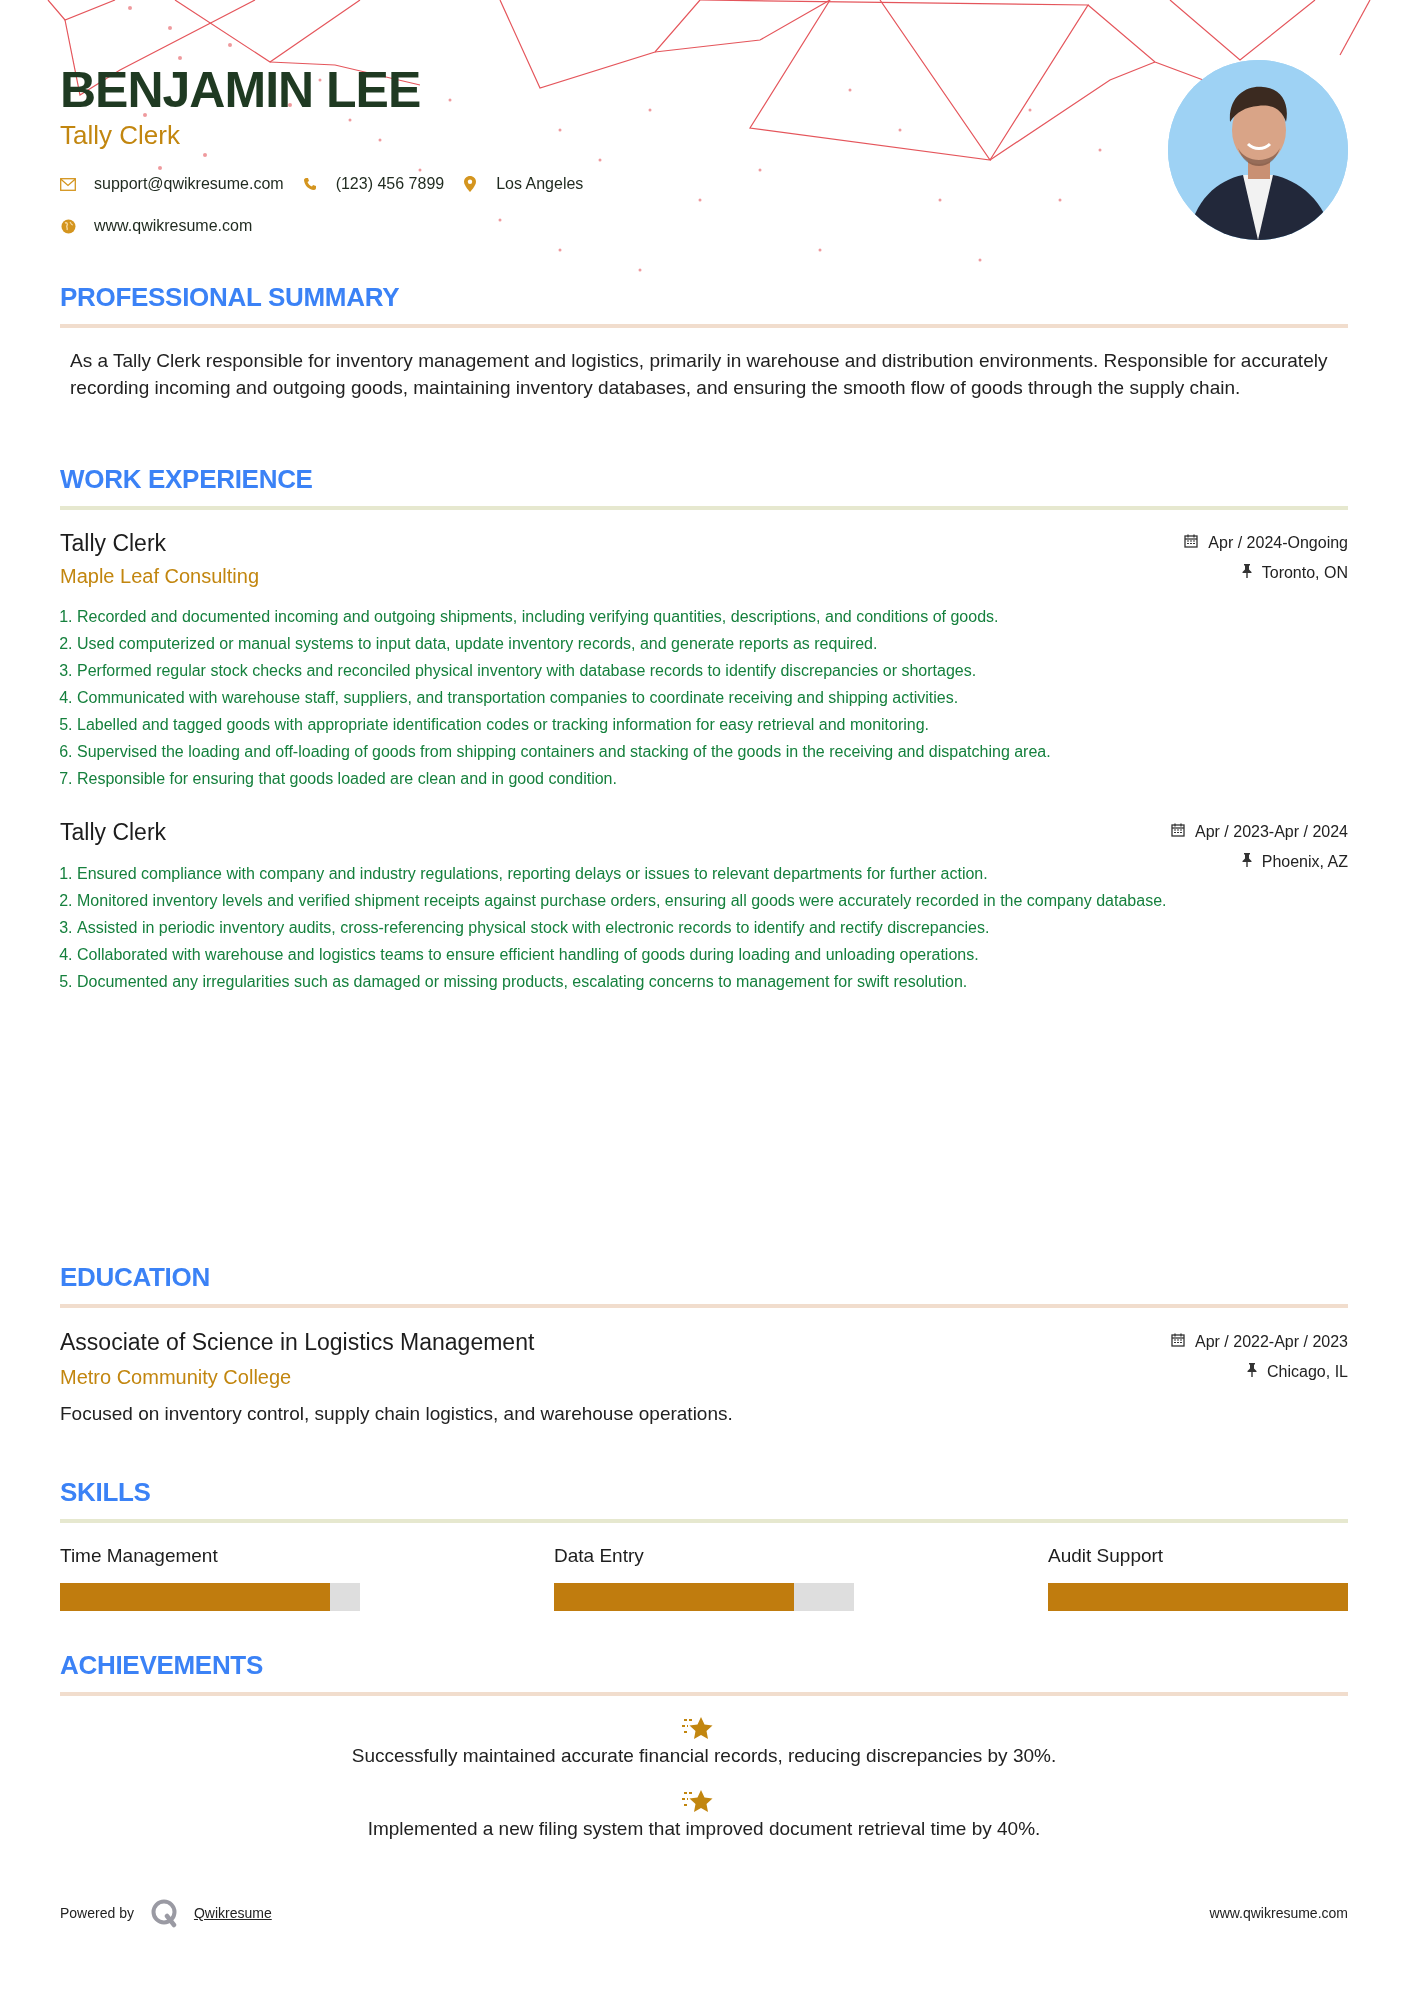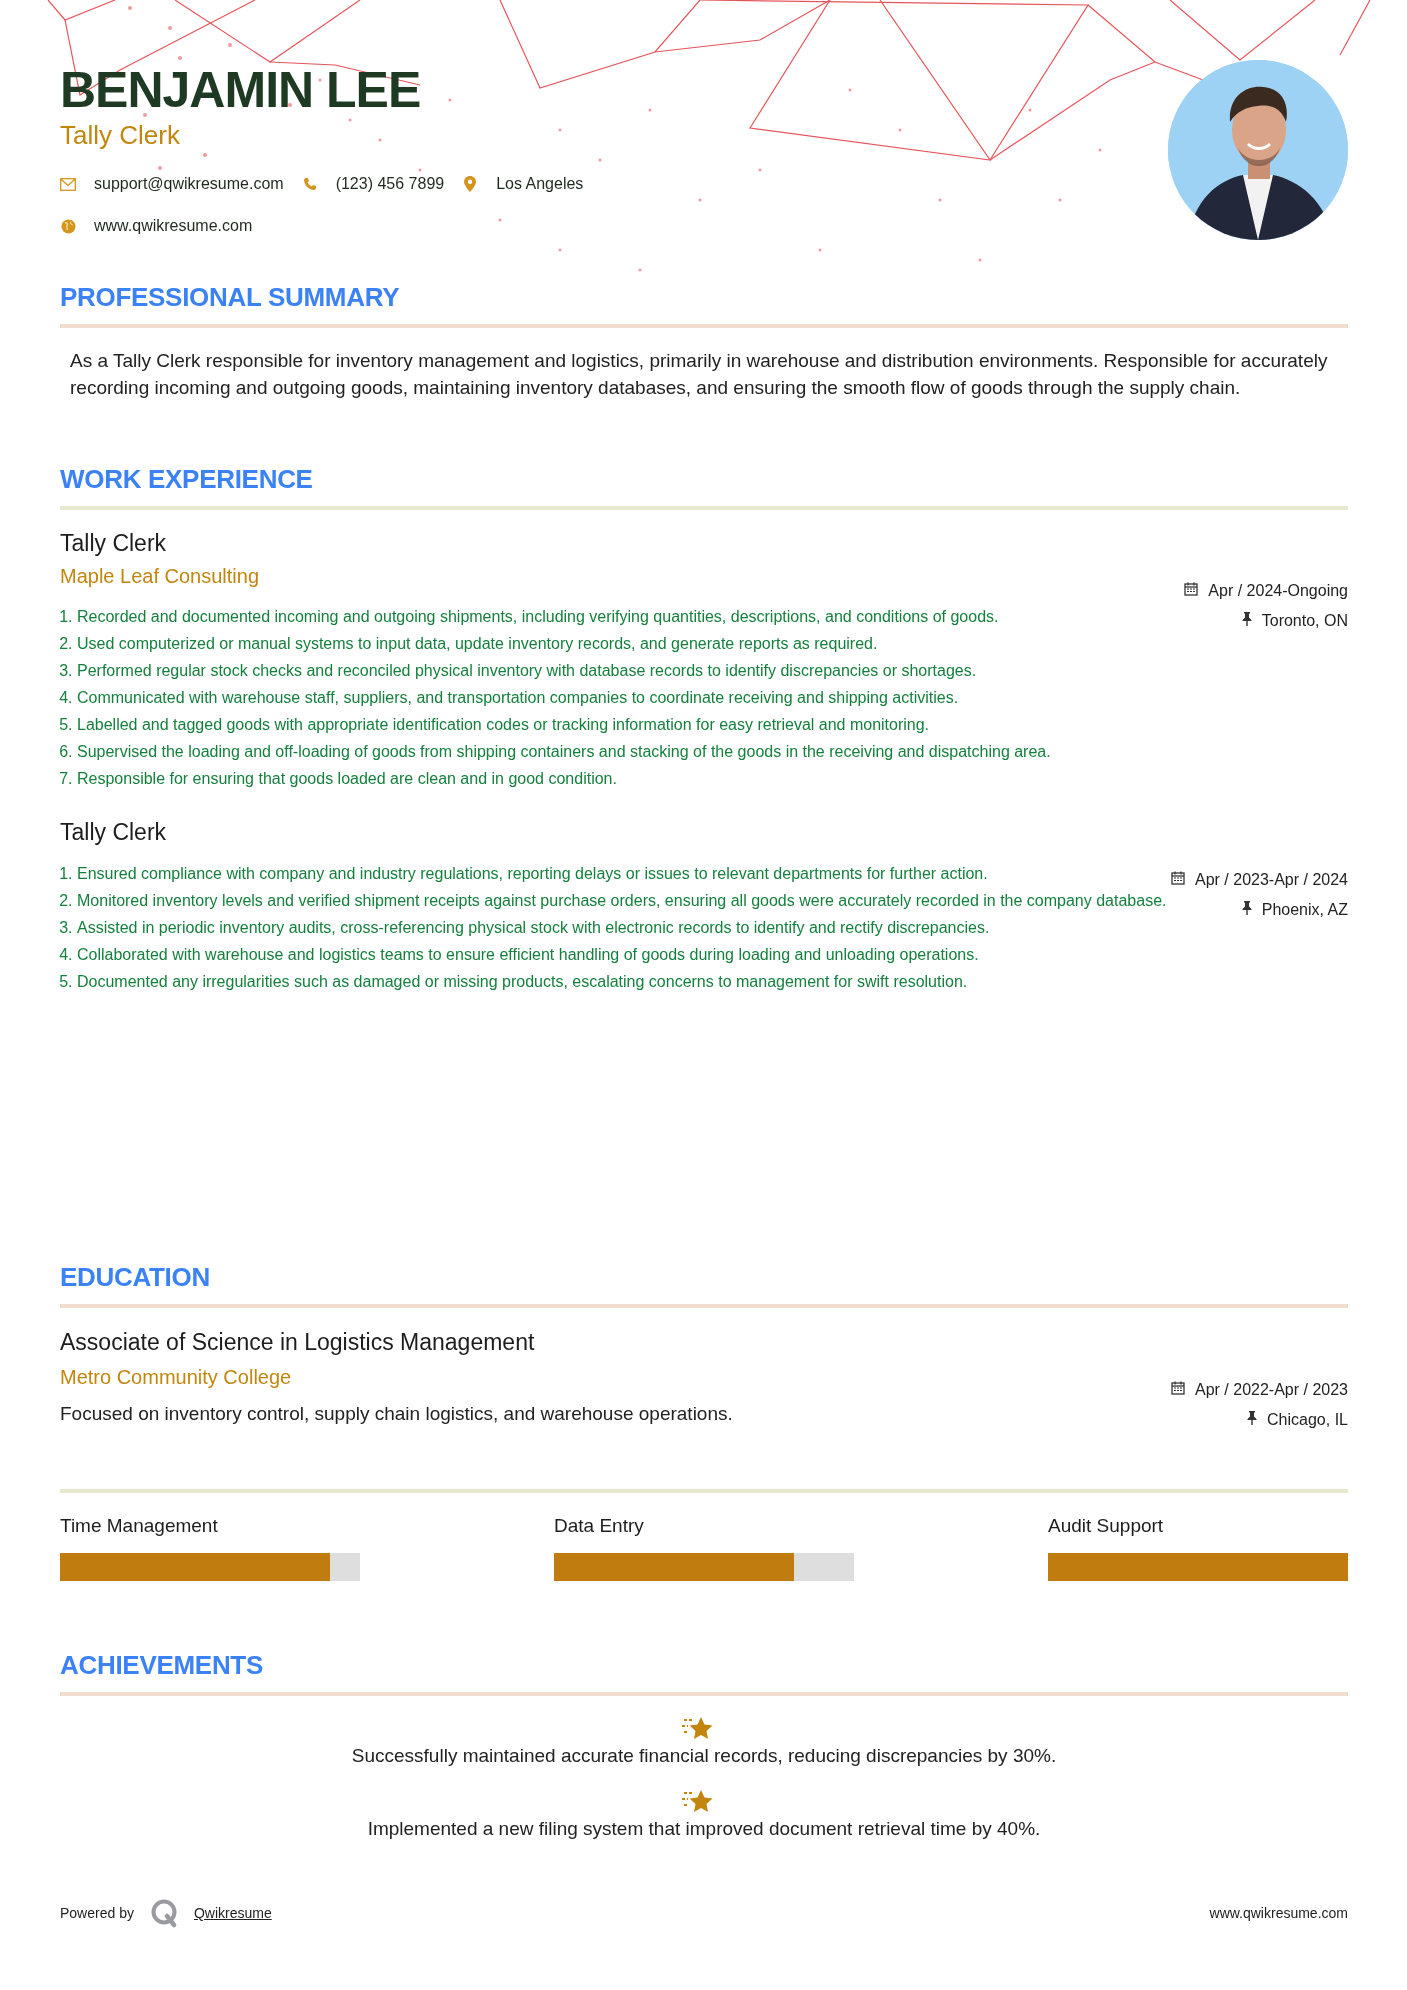--- a/index.html
+++ b/index.html
@@ -16,21 +16,21 @@
   .ic { width:16px; height:16px; display:inline-flex; align-items:center; justify-content:center; margin-right:18px; color:#d4951f; font-size:14px; }
   .photo { position:absolute; left:1108px; top:60px; width:180px; height:180px; border-radius:50%; background:#9ed2f4; overflow:hidden; }
   .section { position:absolute; left:0; width:1288px; }
   .sec-title { font-size:26px; font-weight:bold; color:#3b82f6; margin:0; line-height:30px; letter-spacing:-0.3px; }
   .sec-rule { height:4px; background:#f1ddcd; margin-top:12px; }
   .sec-rule.green { background:#e6e8cf; }
   .para { font-size:19px; line-height:27px; color:#222; margin-top:19px; }
   .job { position:relative; }
   .job-title { font-size:23px; color:#1d1d1d; line-height:28px; }
   .job-org { font-size:20px; color:#c2860f; line-height:26px; margin-top:6px; }
-  .job-meta { position:absolute; right:0; top:2px; text-align:right; font-size:16px; color:#222;margin-top:48px; }
+  .job-meta { position:absolute; right:0; top:2px; text-align:right; font-size:16px; color:#222; }
   .job-meta div { height:24px; line-height:24px; display:flex; justify-content:flex-end; align-items:center; }
   .job-meta div + div { margin-top:6px;text-align:right; }
   .meta-ic { margin-right:10px; font-size:14px; color:#333; }
   ol.bul { margin:14px 0 0 0; padding-left:17px; font-size:16px; line-height:27px; color:#15803d; }
   ol.bul li { padding-left:0px; }
   .skills { display:flex; justify-content:space-between; margin-top:20px; }
   .skill { width:300px; }
   .skill-label { font-size:19px; line-height:26px; color:#1d1d1d; }
   .bar { height:28px; background:#dedede; margin-top:14px; position:relative; }
   .bar-fill { position:absolute; left:0; top:0; bottom:0; background:#c07c0e; }
@@ -260,20 +260,21 @@
               </svg>
           </span>
           <span>Chicago, IL</span>
         </div>
       </div>
       <p class="para" style="margin-top:10px;">Focused on inventory control, supply chain logistics, and warehouse operations.</p>
     </div>
   </section>
 
   <section class="section" style="top:1477px;">
+    <h2 class="sec-title">SKILLS</h2>
     <div class="sec-rule green"></div>
     <div class="skills">
       <div class="skill">
         <div class="skill-label">Time Management</div>
         <div class="bar">
             <div class="bar-fill" style="width: 90%;"></div>
           </div>
       </div>
       <div class="skill">
         <div class="skill-label">Data Entry</div>

